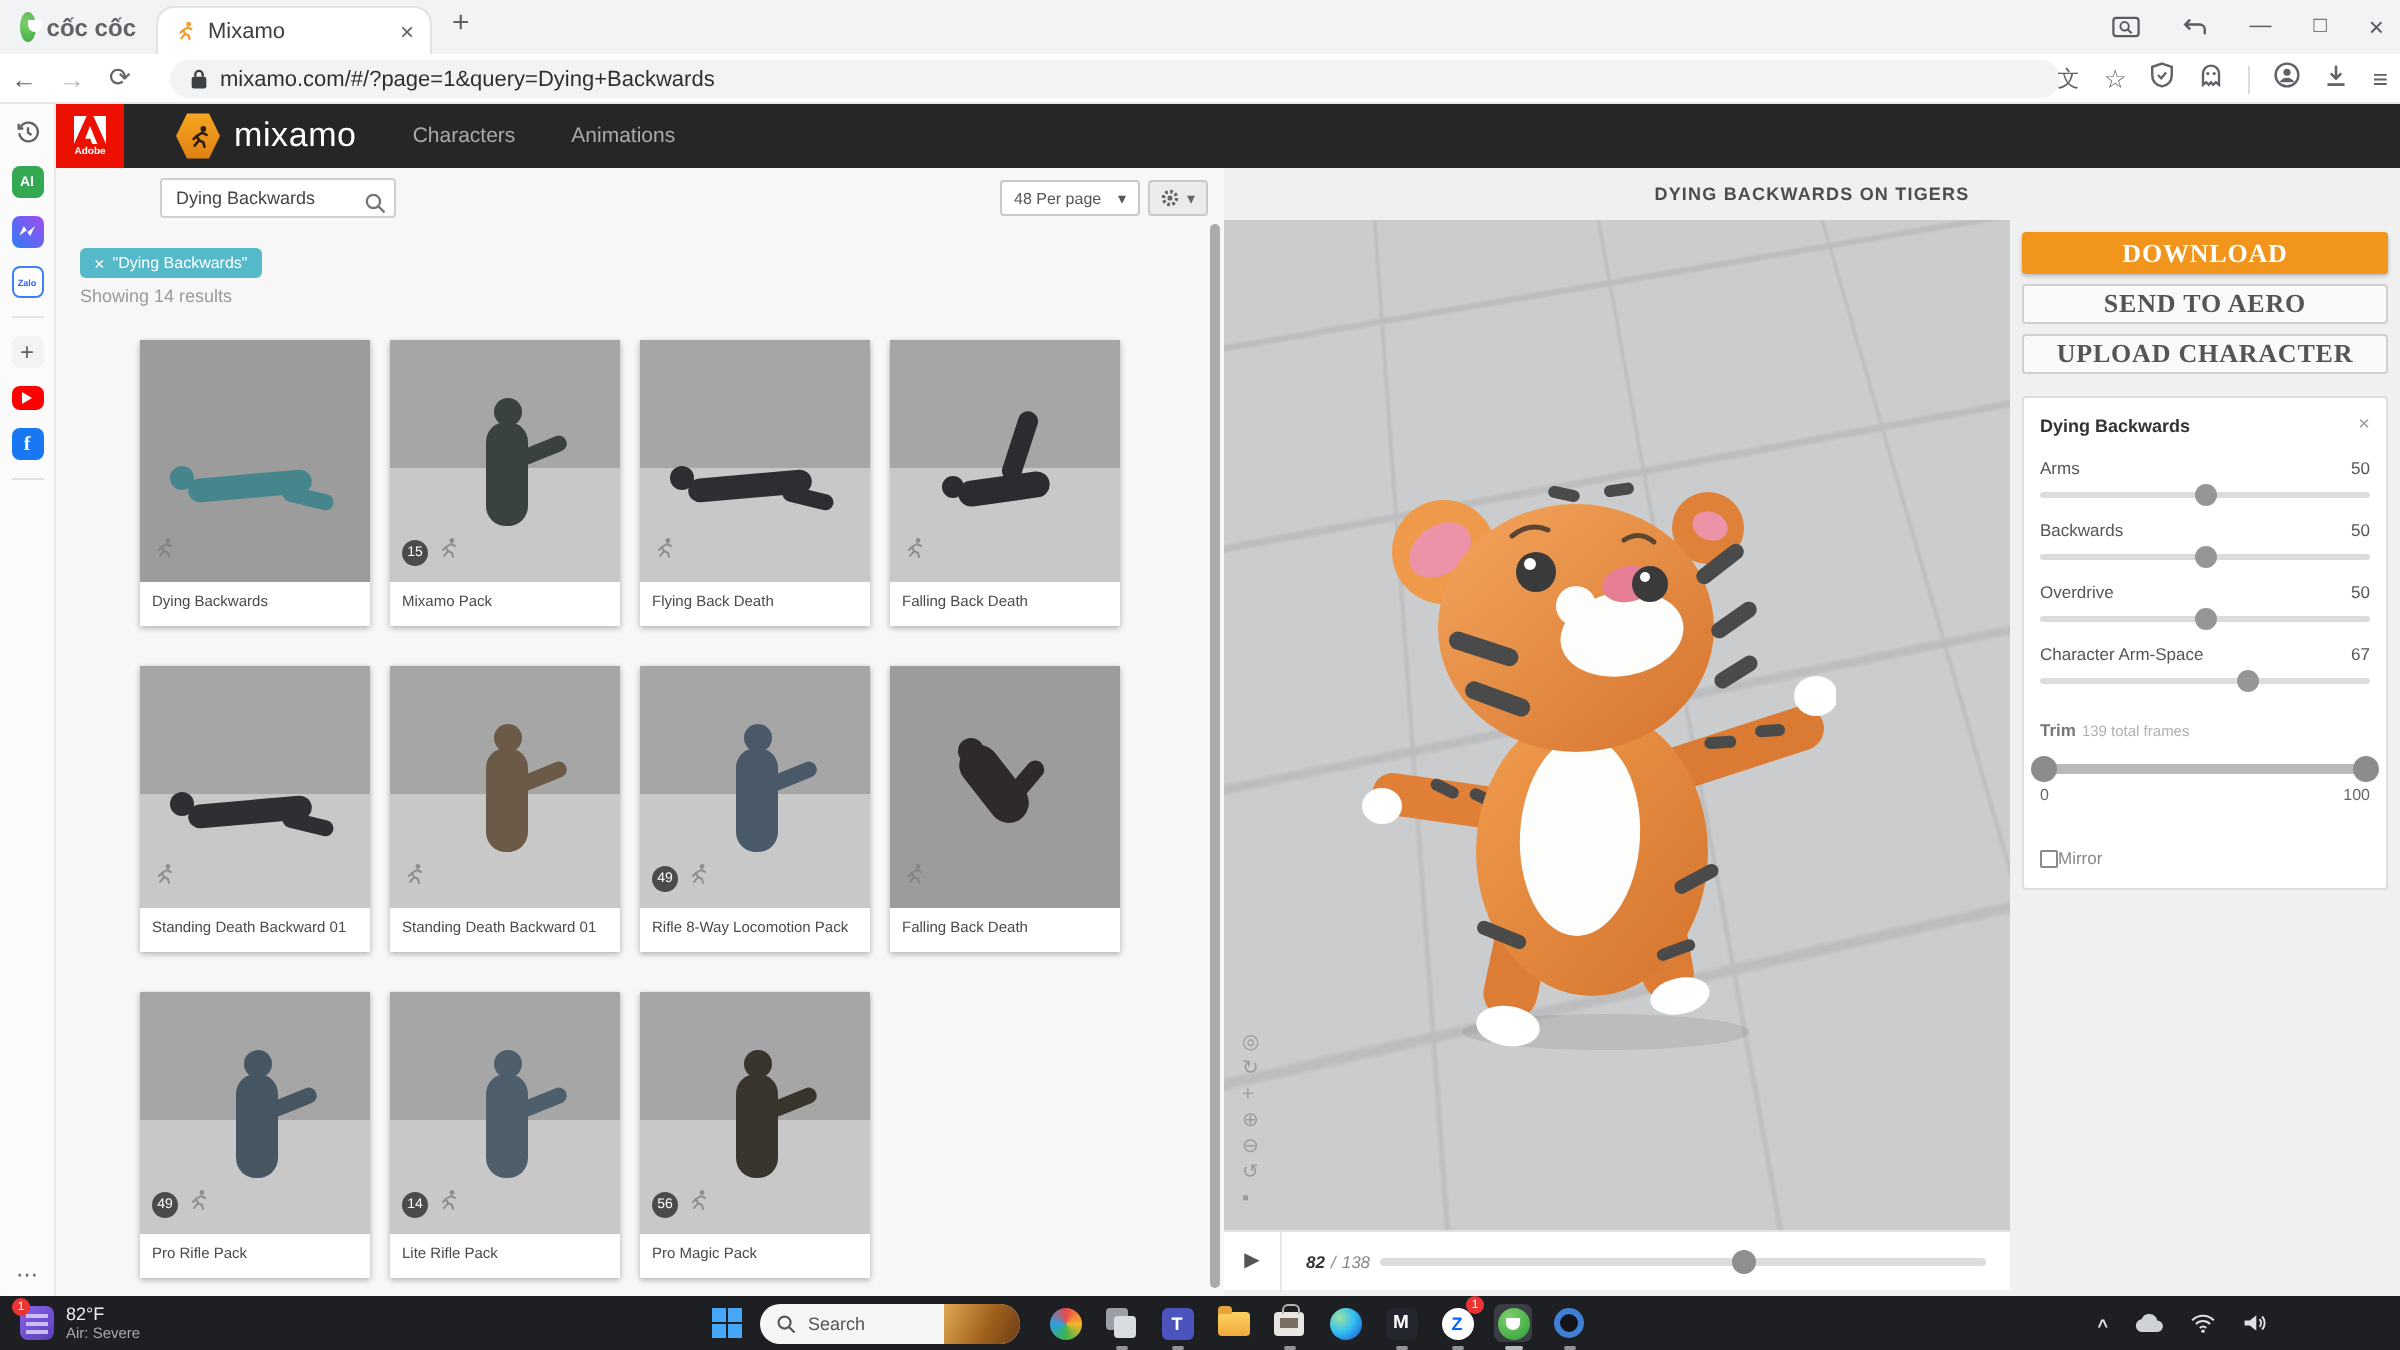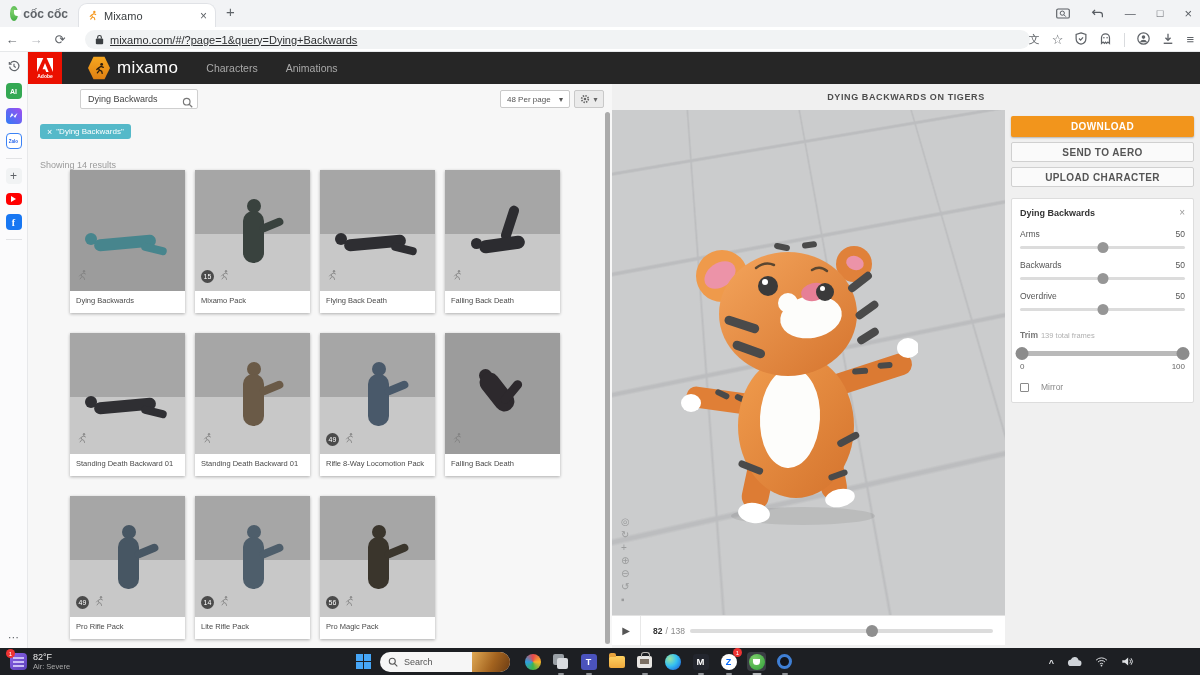--- a/index.html
+++ b/index.html
@@ -18,21 +18,21 @@
   .tab-close { font-size:12px; color:#5f6368; cursor:default; }
   .newtab { position:absolute; left:226px; top:3px; font-size:15px; color:#5f6368; }
   .tb-right { position:absolute; right:8px; top:0; height:27px; display:flex; align-items:center; gap:21px; }
   .tb-ico { color:#585c62; font-size:11px; line-height:1; }
   .tb-ico svg { display:block; }
 
   .urlbar { position:absolute; left:0; top:27px; width:1200px; height:25px; background:#fff; border-bottom:1px solid #e6e8ea; display:flex; align-items:center; }
   .nav-ic { font-size:13px; color:#5f6368; width:24px; text-align:center; }
   .nav-ic.dim { color:#b4b7bb; }
   .url-pill { position:absolute; left:85px; top:3px; width:945px; height:19px; background:#f1f3f4; border-radius:10px; display:flex; align-items:center; padding:0 10px; gap:6px; }
-  .url-text { font-size:11px; color:#2d2f31;text-decoration:underline; }
+  .url-text { font-size:11px; color:#2d2f31; }
   .url-icons { position:absolute; right:6px; top:0; height:25px; display:flex; align-items:center; gap:12px; color:#5f6368; }
   .url-icons .glyph { font-size:11px; }
   .vdiv { width:1px; height:14px; background:#d9dbde; }
 
   
   .side { position:absolute; left:0; top:52px; width:28px; height:600px; background:#fbfbfc; border-right:1px solid #e7e8ea; display:flex; flex-direction:column; align-items:center; padding-top:6px; gap:9px; }
   .side .sq { width:16px; height:16px; border-radius:4px; display:flex; align-items:center; justify-content:center; flex:none; }
   .ai-sq { background:#34a853; color:#fff; font-size:7px; font-weight:bold; }
   .msgr { border-radius:50%; background:linear-gradient(45deg,#2e7df6,#a24cf0); position:relative; }
   .msgr::after { content:""; position:absolute; left:4px; top:5px; width:8px; height:5px; background:#fff; clip-path:polygon(0 100%,30% 0,55% 60%,100% 0,70% 100%,45% 45%); }
@@ -57,21 +57,21 @@
 
   
   .results { position:absolute; left:28px; top:84px; width:584px; height:568px; background:#f7f7f7; overflow:hidden; }
   .srch { position:absolute; left:52px; top:5px; width:118px; height:20px; background:#fff; border:1px solid #cfcfcf; border-radius:2px; }
   .srch input { position:absolute; inset:0; border:none; background:transparent; font-size:9px; color:#444; padding:0 18px 0 7px; font-family:inherit; outline:none; }
   .srch .mag { position:absolute; right:4px; top:4px; }
   .perpage { position:absolute; left:472px; top:6px; width:70px; height:18px; background:#fff; border:1px solid #c9c9c9; border-radius:2px; display:flex; align-items:center; justify-content:space-between; padding:0 6px; font-size:8px; color:#555; }
   .gearbtn { position:absolute; left:546px; top:6px; width:30px; height:18px; background:#ebebeb; border:1px solid #c9c9c9; border-radius:2px; display:flex; align-items:center; justify-content:center; gap:3px; color:#666; font-size:8px; }
   .chip { position:absolute; left:12px; top:40px; height:15px; background:#55b9c9; border-radius:3px; color:#fff; font-size:8px; display:flex; align-items:center; gap:4px; padding:0 7px; }
   .chip .x { font-size:9px; }
-  .count { position:absolute; left:12px; top:76px; font-size:9px; color:#9a9a9a; }
+  .count { position:absolute; left:12px; top:59px; font-size:9px; color:#9a9a9a; }
   .grid { position:absolute; left:42px; top:86px; display:grid; grid-template-columns:repeat(4,115px); column-gap:10px; row-gap:20px; }
   .card { width:115px; background:#fff; box-shadow:0 1px 3px rgba(0,0,0,.3); }
   .thumb { position:relative; height:121px; background:linear-gradient(#a6a6a6 0 53%,#c8c8c8 53% 100%); overflow:hidden; }
   .thumb.flat { background:#9c9c9c; }
   .figure { position:absolute; inset:0; }
   .fig-core { position:absolute; background:var(--fig,#333); }
   .figure::before,.figure::after { content:""; position:absolute; background:var(--fig,#333); }
   .pose-lying .fig-core { left:24px; bottom:42px; width:62px; height:12px; border-radius:8px; transform:rotate(-5deg); }
   .pose-lying.figure::before { left:15px; bottom:46px; width:12px; height:12px; border-radius:50%; }
   .pose-lying.figure::after { right:18px; bottom:38px; width:26px; height:8px; border-radius:4px; transform:rotate(14deg); }
@@ -94,45 +94,45 @@
   .rightwrap { position:absolute; left:612px; top:84px; width:588px; height:564px; background:#f0f0f0; }
   .viewer-title { height:26px; display:flex; align-items:center; justify-content:center; font-size:9px; font-weight:bold; letter-spacing:.6px; color:#4d4d4d; }
   .canvas-col { position:absolute; left:0; top:26px; width:393px; height:538px; }
   .viewport { position:absolute; left:0; top:0; width:393px; height:505px; background:#cbcccd; overflow:hidden; }
   .gridfloor { position:absolute; inset:-45%; background-image:linear-gradient(#b7b8ba 1.5px,transparent 1.5px),linear-gradient(90deg,#b7b8ba 1.5px,transparent 1.5px); background-size:72px 58px; transform:perspective(520px) rotateX(28deg) rotateZ(-10deg) scale(1.45); transform-origin:50% 18%; opacity:.75; }
   .vp-controls { position:absolute; left:9px; top:406px; display:flex; flex-direction:column; gap:2px; }
   .vp-ic { font-size:10px; color:#9a9b9c; line-height:1.1; }
   .tiger { position:absolute; left:66px; top:116px; }
   .playbar { position:absolute; left:0; top:505px; width:393px; height:30px; background:#fff; border-top:1px solid #e2e2e2; display:flex; align-items:center; }
   .playbtn { width:29px; height:30px; border-right:1px solid #e8e8e8; display:flex; align-items:center; justify-content:center; font-size:10px; color:#555; }
-  .frametxt { margin-left:12px; font-size:8.5px; color:#888; display:flex; gap:3px; align-items:baseline; }
+  .frametxt { margin-left:12px; font-size:8.5px; color:#888; display:flex; gap:3px; align-items:baseline;font-style:italic; }
   .frametxt .cur { color:#333; font-weight:bold; }
   .timeline { position:absolute; left:78px; right:12px; top:13px; height:4px; background:#dcdcdc; border-radius:2px; }
   .timeline .handle { position:absolute; top:-4px; width:12px; height:12px; border-radius:50%; background:#8f8f8f; transform:translateX(-50%); }
 
   
   .panel { position:absolute; right:0; top:26px; width:195px; height:538px; padding:6px 6px 0; }
-  .btn { width:100%; height:21px; border-radius:2px; font-size:10px; font-weight:bold; display:flex; align-items:center; justify-content:center; margin-bottom:5px; letter-spacing:.4px; }
+  .btn { width:100%; height:21px; border-radius:2px; font-size:13px; font-weight:bold; display:flex; align-items:center; justify-content:center; margin-bottom:5px; letter-spacing:.4px;font-family:Liberation Serif, serif; }
   .btn-dl { background:#f2951c; color:#fff; box-shadow:0 1px 2px rgba(0,0,0,.25); }
   .btn-sec { background:#fafafa; border:1px solid #d0d0d0; color:#555; height:20px; }
   .animbox { margin-top:11px; background:#fff; border:1px solid #ddd; border-radius:2px; padding:8px 8px 10px; }
   .animbox-head { display:flex; justify-content:space-between; align-items:center; }
   .animbox-title { font-size:9px; font-weight:bold; color:#333; }
   .animbox-x { font-size:10px; color:#999; }
   .sl-row { margin-top:11px; }
   .sl-lab { display:flex; justify-content:space-between; font-size:8.5px; color:#555; }
   .sl-track { position:relative; margin-top:7px; height:3px; background:#dcdcdc; border-radius:2px; }
   .sl-handle { position:absolute; top:-4px; width:11px; height:11px; border-radius:50%; background:#969696; transform:translateX(-50%); }
   .trim { margin-top:13px; }
   .trim-lab { font-size:8.5px; color:#777; font-weight:bold; }
   .trim-info { font-size:7.5px; color:#b0b0b0; font-weight:normal; margin-left:3px; }
   .trim-track { position:relative; margin-top:9px; height:5px; background:#b9b9b9; border-radius:3px; }
   .trim-handle { position:absolute; top:-4px; width:13px; height:13px; border-radius:50%; background:#8c8c8c; transform:translateX(-50%); }
   .trim-range { display:flex; justify-content:space-between; font-size:8px; color:#666; margin-top:6px; }
-  .mirror { margin-top:11px; display:flex; align-items:center; gap:12px;text-align:center; }
+  .mirror { margin-top:22px; display:flex; align-items:center; gap:0;text-align:center; }
   .mirror .box { width:9px; height:9px; background:#fff; border:1px solid #8a8a8a; border-radius:1px; }
   .mirror .lab { font-size:8.5px; color:#888; }
 
   
   .taskbar { position:absolute; left:0; top:648px; width:1200px; height:27px; background:#1d1f23; display:flex; align-items:center; }
   .weather { position:absolute; left:10px; display:flex; align-items:center; gap:6px; }
   .w-ic { position:relative; width:17px; height:17px; border-radius:4px; background:linear-gradient(140deg,#8a63e8,#5b3fb8); }
   .w-ic::after { content:""; position:absolute; left:3px; top:4px; width:11px; height:2px; background:#cabdf5; box-shadow:0 4px 0 #cabdf5, 0 8px 0 #cabdf5; }
   .w-badge { position:absolute; left:-4px; top:-4px; width:9px; height:9px; background:#e33; border-radius:50%; color:#fff; font-size:6px; display:flex; align-items:center; justify-content:center; }
   .w-temp { font-size:9px; color:#ececec; line-height:1.15; }
@@ -627,20 +627,29 @@
           <div class="sl-row">
             <div class="sl-lab">
               <span>Overdrive</span>
               <span>50</span>
             </div>
             <div class="sl-track">
               <span class="sl-handle" style="left: 50%;"></span>
             </div>
           </div>
 
+          <div class="sl-row">
+            <div class="sl-lab">
+              <span>Character Arm-Space</span>
+              <span>67</span>
+            </div>
+            <div class="sl-track">
+              <span class="sl-handle" style="left: 63%;"></span>
+            </div>
+          </div>
 
         <div class="trim">
           <span class="trim-lab">Trim</span><span class="trim-info">139 total frames</span>
           <div class="trim-track">
             <span class="trim-handle" style="left: 1%;"></span>
             <span class="trim-handle" style="left: 99%;"></span>
           </div>
           <div class="trim-range">
             <span>0</span>
             <span>100</span>

